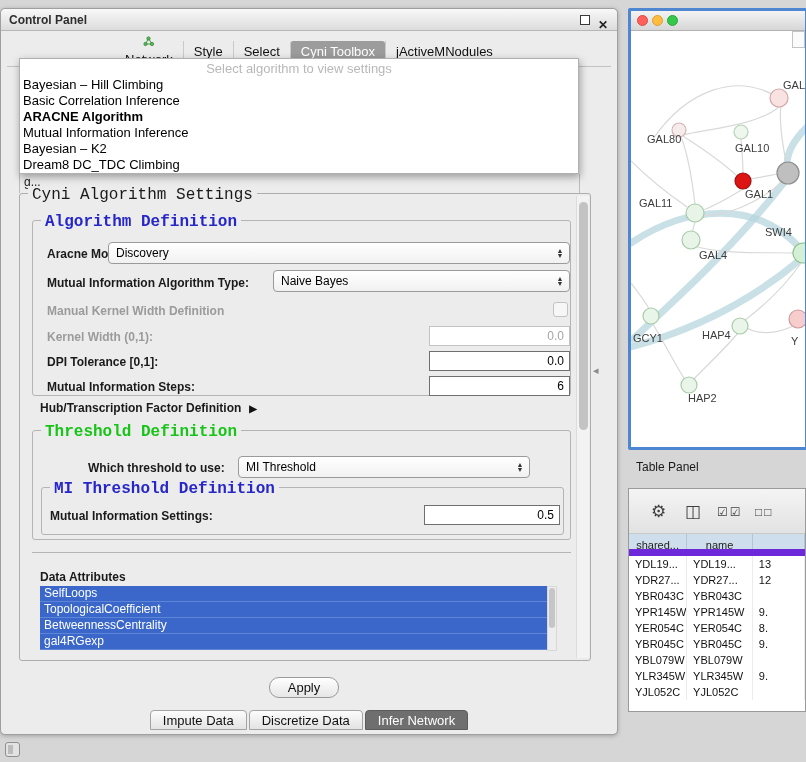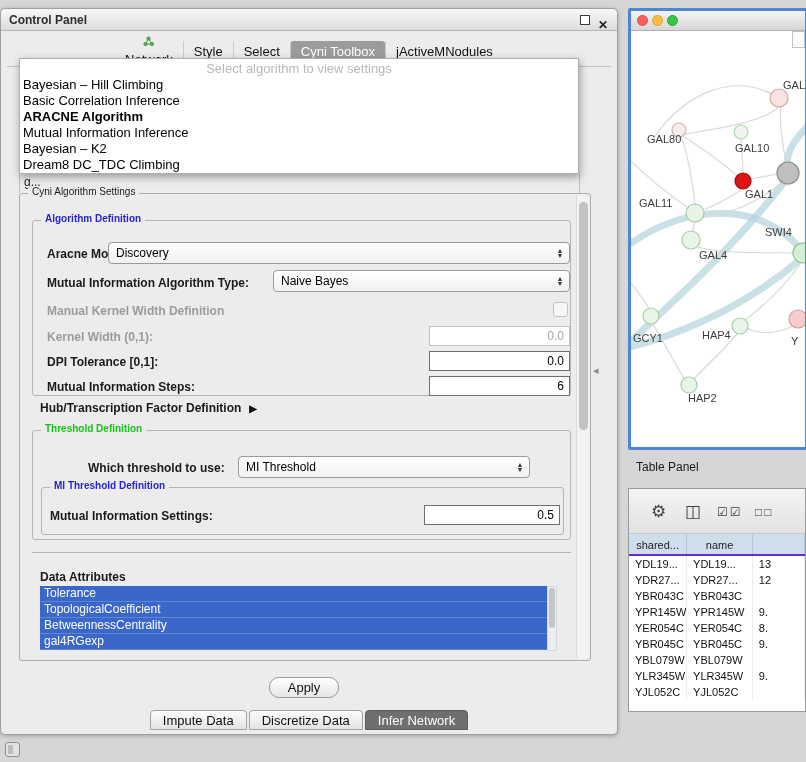--- a/index.html
+++ b/index.html
@@ -31,21 +31,21 @@
   .dd-item{height:16px;line-height:16px;padding-left:3px;font-size:13px;color:#000;}
   .dd-item.current{font-weight:bold;}
 
   
   #frag-l,#frag-r{position:absolute;top:165px;height:19px;border-left:1px solid #bbb;}
   #frag-l{left:18px;}#frag-r{left:578px;}
   #frag-text{position:absolute;left:23px;top:166px;font-size:12px;color:#222;}
 
   
   #settings{position:absolute;left:18px;top:184px;width:572px;height:468px;border:1px solid #adadad;border-radius:3px;}
-  .legend{position:absolute;top:-8px;background:#ececec;padding:0 4px;font-size:10px;white-space:nowrap;}
+  .legend{position:absolute;top:-8px;background:#ececec;padding:0 4px;font-size:16px;white-space:nowrap;font-family:Liberation Mono, monospace;}
   .legend.black{color:#1a1a1a;}
   .legend.blue{color:#2626c9;font-weight:bold;}
   .legend.green{color:#17c417;font-weight:bold;}
   .groupbox{position:absolute;border:1px solid #b4b4b4;border-radius:3px;}
   .lbl{position:absolute;font-size:12px;color:#1a1a1a;white-space:nowrap;}
   .lbl.b{font-weight:bold;}
   .lbl.dis{color:#9b9b9b;font-weight:bold;}
   .combo{position:absolute;height:22px;background:linear-gradient(#ffffff,#f1f1f1);border:1px solid #9a9a9a;
     border-radius:4px;display:flex;align-items:center;}
   .combo-val{flex:1;padding-left:7px;font-size:12px;color:#000;white-space:nowrap;overflow:hidden;}
@@ -99,21 +99,21 @@
 
   
   #tp-label{position:absolute;left:636px;top:460px;font-size:12px;color:#1a1a1a;}
   #table-panel{position:absolute;left:628px;top:488px;width:178px;height:224px;background:#fff;border:1px solid #9a9a9a;overflow:hidden;}
   #tp-toolbar{position:absolute;left:0;top:0;right:0;height:45px;background:linear-gradient(#f4f4f4,#e2e2e2);border-bottom:1px solid #c9c9c9;}
   .tp-icon{position:absolute;top:12px;font-size:17px;color:#3f3f3f;}
   .tp-icon:nth-child(1){left:22px;}
   .tp-icon:nth-child(2){left:56px;}
   .tp-icon:nth-child(3){left:88px;font-size:12px;letter-spacing:2px;top:16px;}
   .tp-icon:nth-child(4){left:126px;font-size:12px;letter-spacing:2px;top:16px;}
-  #tp-header{position:absolute;left:0;top:45px;right:0;height:22px;display:flex;background:#cfdeed;border-bottom:2px solid #6d28d9;}
+  #tp-header{position:absolute;left:0;top:45px;right:0;height:22px;display:flex;background:#cfdeed;border-bottom:7px solid #6d28d9;}
   .th{font-size:11px;color:#222;text-align:center;line-height:22px;border-right:1px solid #b3c5d6;overflow:hidden;white-space:nowrap;}
   #tp-body{position:absolute;left:0;top:67px;right:0;bottom:0;overflow:hidden;}
   .tr{display:flex;height:16px;}
   .td{font-size:11px;color:#111;line-height:16px;padding-left:6px;overflow:hidden;white-space:nowrap;border-right:1px solid #ececec;}
   .col0{width:67px;}.col1{width:76px;}.col2{width:60px;}
 
   #divider-handle{position:absolute;left:593px;top:364px;font-size:11px;color:#8a8a8a;}
   #divider-handle::before{content:"◂";}
   #corner-icon{position:absolute;left:5px;top:742px;width:15px;height:15px;border:1px solid #8f8f8f;border-radius:3px;background:#e3e3e3;}
   #corner-icon::before{content:"";position:absolute;left:2px;top:2px;width:5px;height:9px;background:#bcbcbc;}
@@ -220,21 +220,21 @@
         <div class="groupbox" id="mi-group">
           <span class="legend blue" style="left:8px">MI Threshold Definition</span>
           <span class="lbl b" style="left:8px;top:21px">Mutual Information Settings:</span>
           <input class="field" style="left: 382px; top: 17px; width: 136px;" readonly="" value="0.5">
         </div>
       </div>
 
       <div id="sources-line"></div>
       <span class="lbl b" id="attr-label">Data Attributes</span>
       <div id="attr-list">
-        <div class="attr-row">Tolerance</div>
+        <div class="attr-row">SelfLoops</div>
           <div class="attr-row">TopologicalCoefficient</div>
           <div class="attr-row">BetweennessCentrality</div>
           <div class="attr-row">gal4RGexp</div>
           <div id="attr-scroll">
             <span class="thumb"></span>
           </div>
       </div>
 
       <div id="settings-scrollbar">
         <span id="settings-scroll-thumb"></span>

